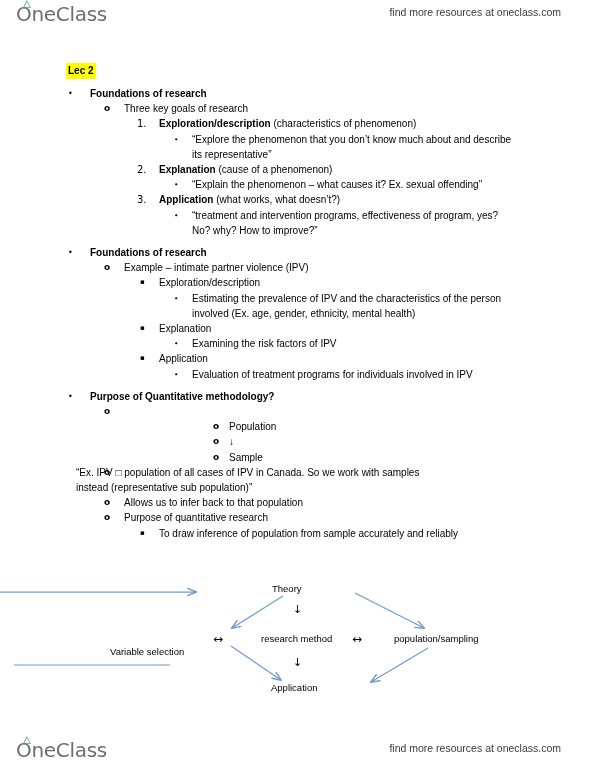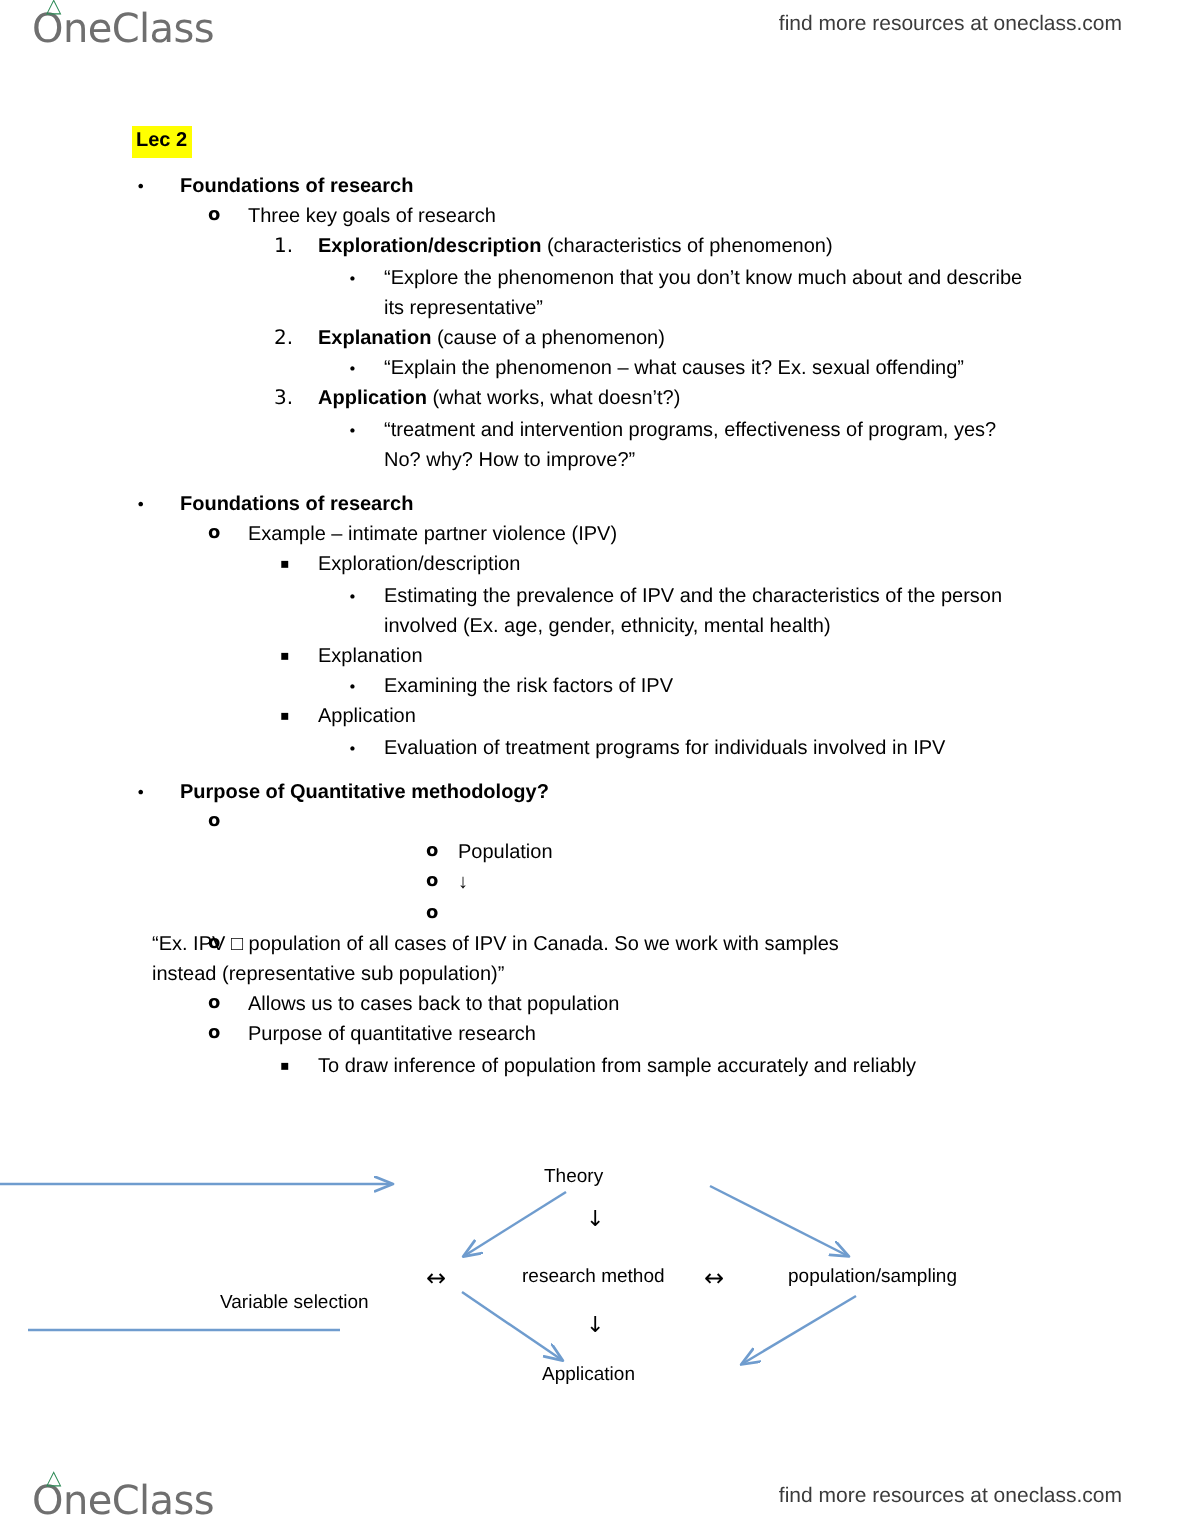--- a/index.html
+++ b/index.html
@@ -251,28 +251,29 @@
         <div class="row lvl5">
           <span class="marker">o</span>
           <span class="txt">Population</span>
         </div>
         <div class="row lvl5">
           <span class="marker">o</span>
           <span class="txt">↓</span>
         </div>
         <div class="row lvl5">
           <span class="marker">o</span>
+          <span class="txt">Sample</span>
         </div>
         <div class="row lvl2w">
           <span class="marker">o</span>
           <span class="txt">“Ex. IPV □ population of all cases of IPV in Canada. So we work with samples instead (representative sub population)”</span>
         </div>
         <div class="row lvl2">
           <span class="marker">o</span>
-          <span class="txt">Allows us to cases back to that population</span>
+          <span class="txt">Allows us to infer back to that population</span>
         </div>
         <div class="row lvl2">
           <span class="marker">o</span>
           <span class="txt">Purpose of quantitative research</span>
         </div>
         <div class="row lvl3sw">
           <span class="marker">▪</span>
           <span class="txt">To draw inference of population from sample accurately and reliably</span>
         </div>
       </div>

